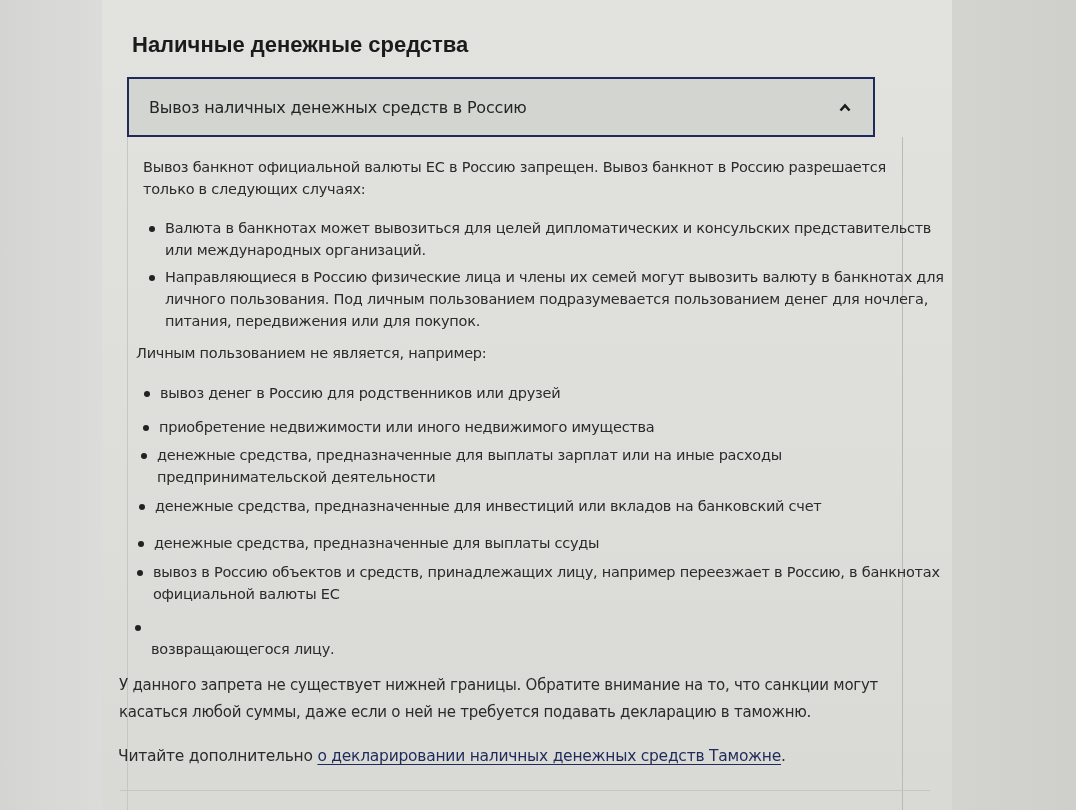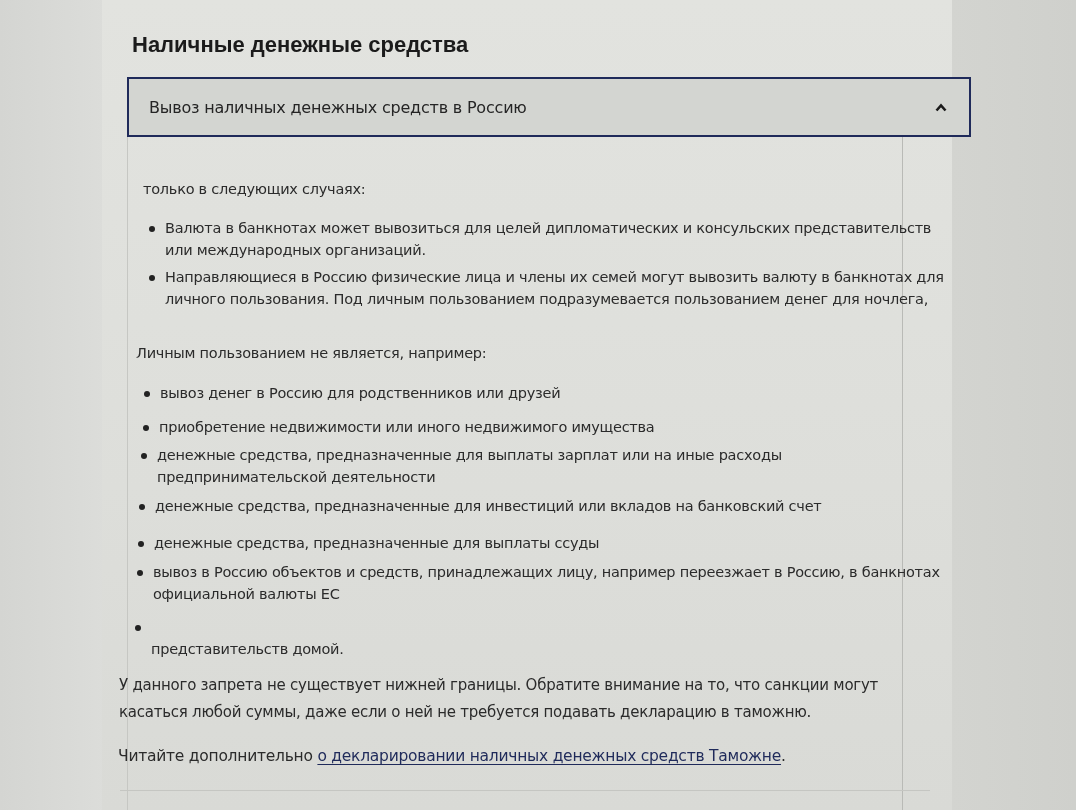--- a/index.html
+++ b/index.html
@@ -33,21 +33,21 @@
     font-family: "Liberation Sans", sans-serif;
     font-weight: bold;
     font-size: 22px;
     color: #1b1b1b;
     margin: 0;
   }
   .accordion-header {
     position: absolute;
     left: 127px;
     top: 77px;
-    width: 844px;
+    width: 748px;
     height: 60px;
     box-sizing: border-box;
     border: 2px solid #1f2a5a;
     background: #d3d5d1;
     display: flex;
     align-items: center;
     justify-content: space-between;
     padding: 0 22px 0 20px;
     cursor: pointer;
   }
@@ -132,32 +132,33 @@
       <svg width="12" height="9" viewBox="0 0 12 9">
         <polyline points="1.5,7.5 6,2.5 10.5,7.5" fill="none" stroke="#1b1b1b" stroke-width="2.6" stroke-linejoin="miter"></polyline>
       </svg>
     </span>
   </div>
 
   <div class="accordion-body"></div>
 
   <div class="content">
     <p class="p" style="left:143px; top:156px;">
-      <br>
+      <span>Вывоз банкнот официальной валюты ЕС в Россию запрещен. Вывоз банкнот в Россию разрешается</span><br>
       <span>только в следующих случаях:</span>
     </p>
 
     <div class="li" style="left:147px; top:217px;">
       <span>Валюта в банкнотах может вывозиться для целей дипломатических и консульских представительств</span><br>
       <span>или международных организаций.</span>
     </div>
 
     <div class="li" style="left:147px; top:266px;">
       <span>Направляющиеся в Россию физические лица и члены их семей могут вывозить валюту в банкнотах для</span><br>
       <span>личного пользования. Под личным пользованием подразумевается пользованием денег для ночлега,</span><br>
+      <span>питания, передвижения или для покупок.</span>
     </div>
 
     <p class="p" style="left:136px; top:342px;">Личным пользованием не является, например:</p>
 
     <div class="li" style="left:142px; top:382px;">
       <span>вывоз денег в Россию для родственников или друзей</span>
     </div>
     <div class="li" style="left:141px; top:416px;">
       <span>приобретение недвижимости или иного недвижимого имущества</span>
     </div>
@@ -170,21 +171,21 @@
     </div>
     <div class="li" style="left:136px; top:532px;">
       <span>денежные средства, предназначенные для выплаты ссуды</span>
     </div>
     <div class="li" style="left:135px; top:561px;">
       <span>вывоз в Россию объектов и средств, принадлежащих лицу, например переезжает в Россию, в банкнотах</span><br>
       <span>официальной валюты ЕС</span>
     </div>
     <div class="li" style="left:133px; top:616px;">
       <br>
-      <span>представительств домой.</span>
+      <span>возвращающегося лицу.</span>
     </div>
 
     <p class="p" style="left:119px; top:672px; font-size:15px; line-height:27px;">
       <span>У данного запрета не существует нижней границы. Обратите внимание на то, что санкции могут</span><br>
       <span>касаться любой суммы, даже если о ней не требуется подавать декларацию в таможню.</span>
     </p>
 
     <p class="p" style="left:118px; top:745px; font-size:15.5px;">
       <span>Читайте дополнительно </span><a class="link">о декларировании наличных денежных средств Таможне</a><span>.</span>
     </p>

